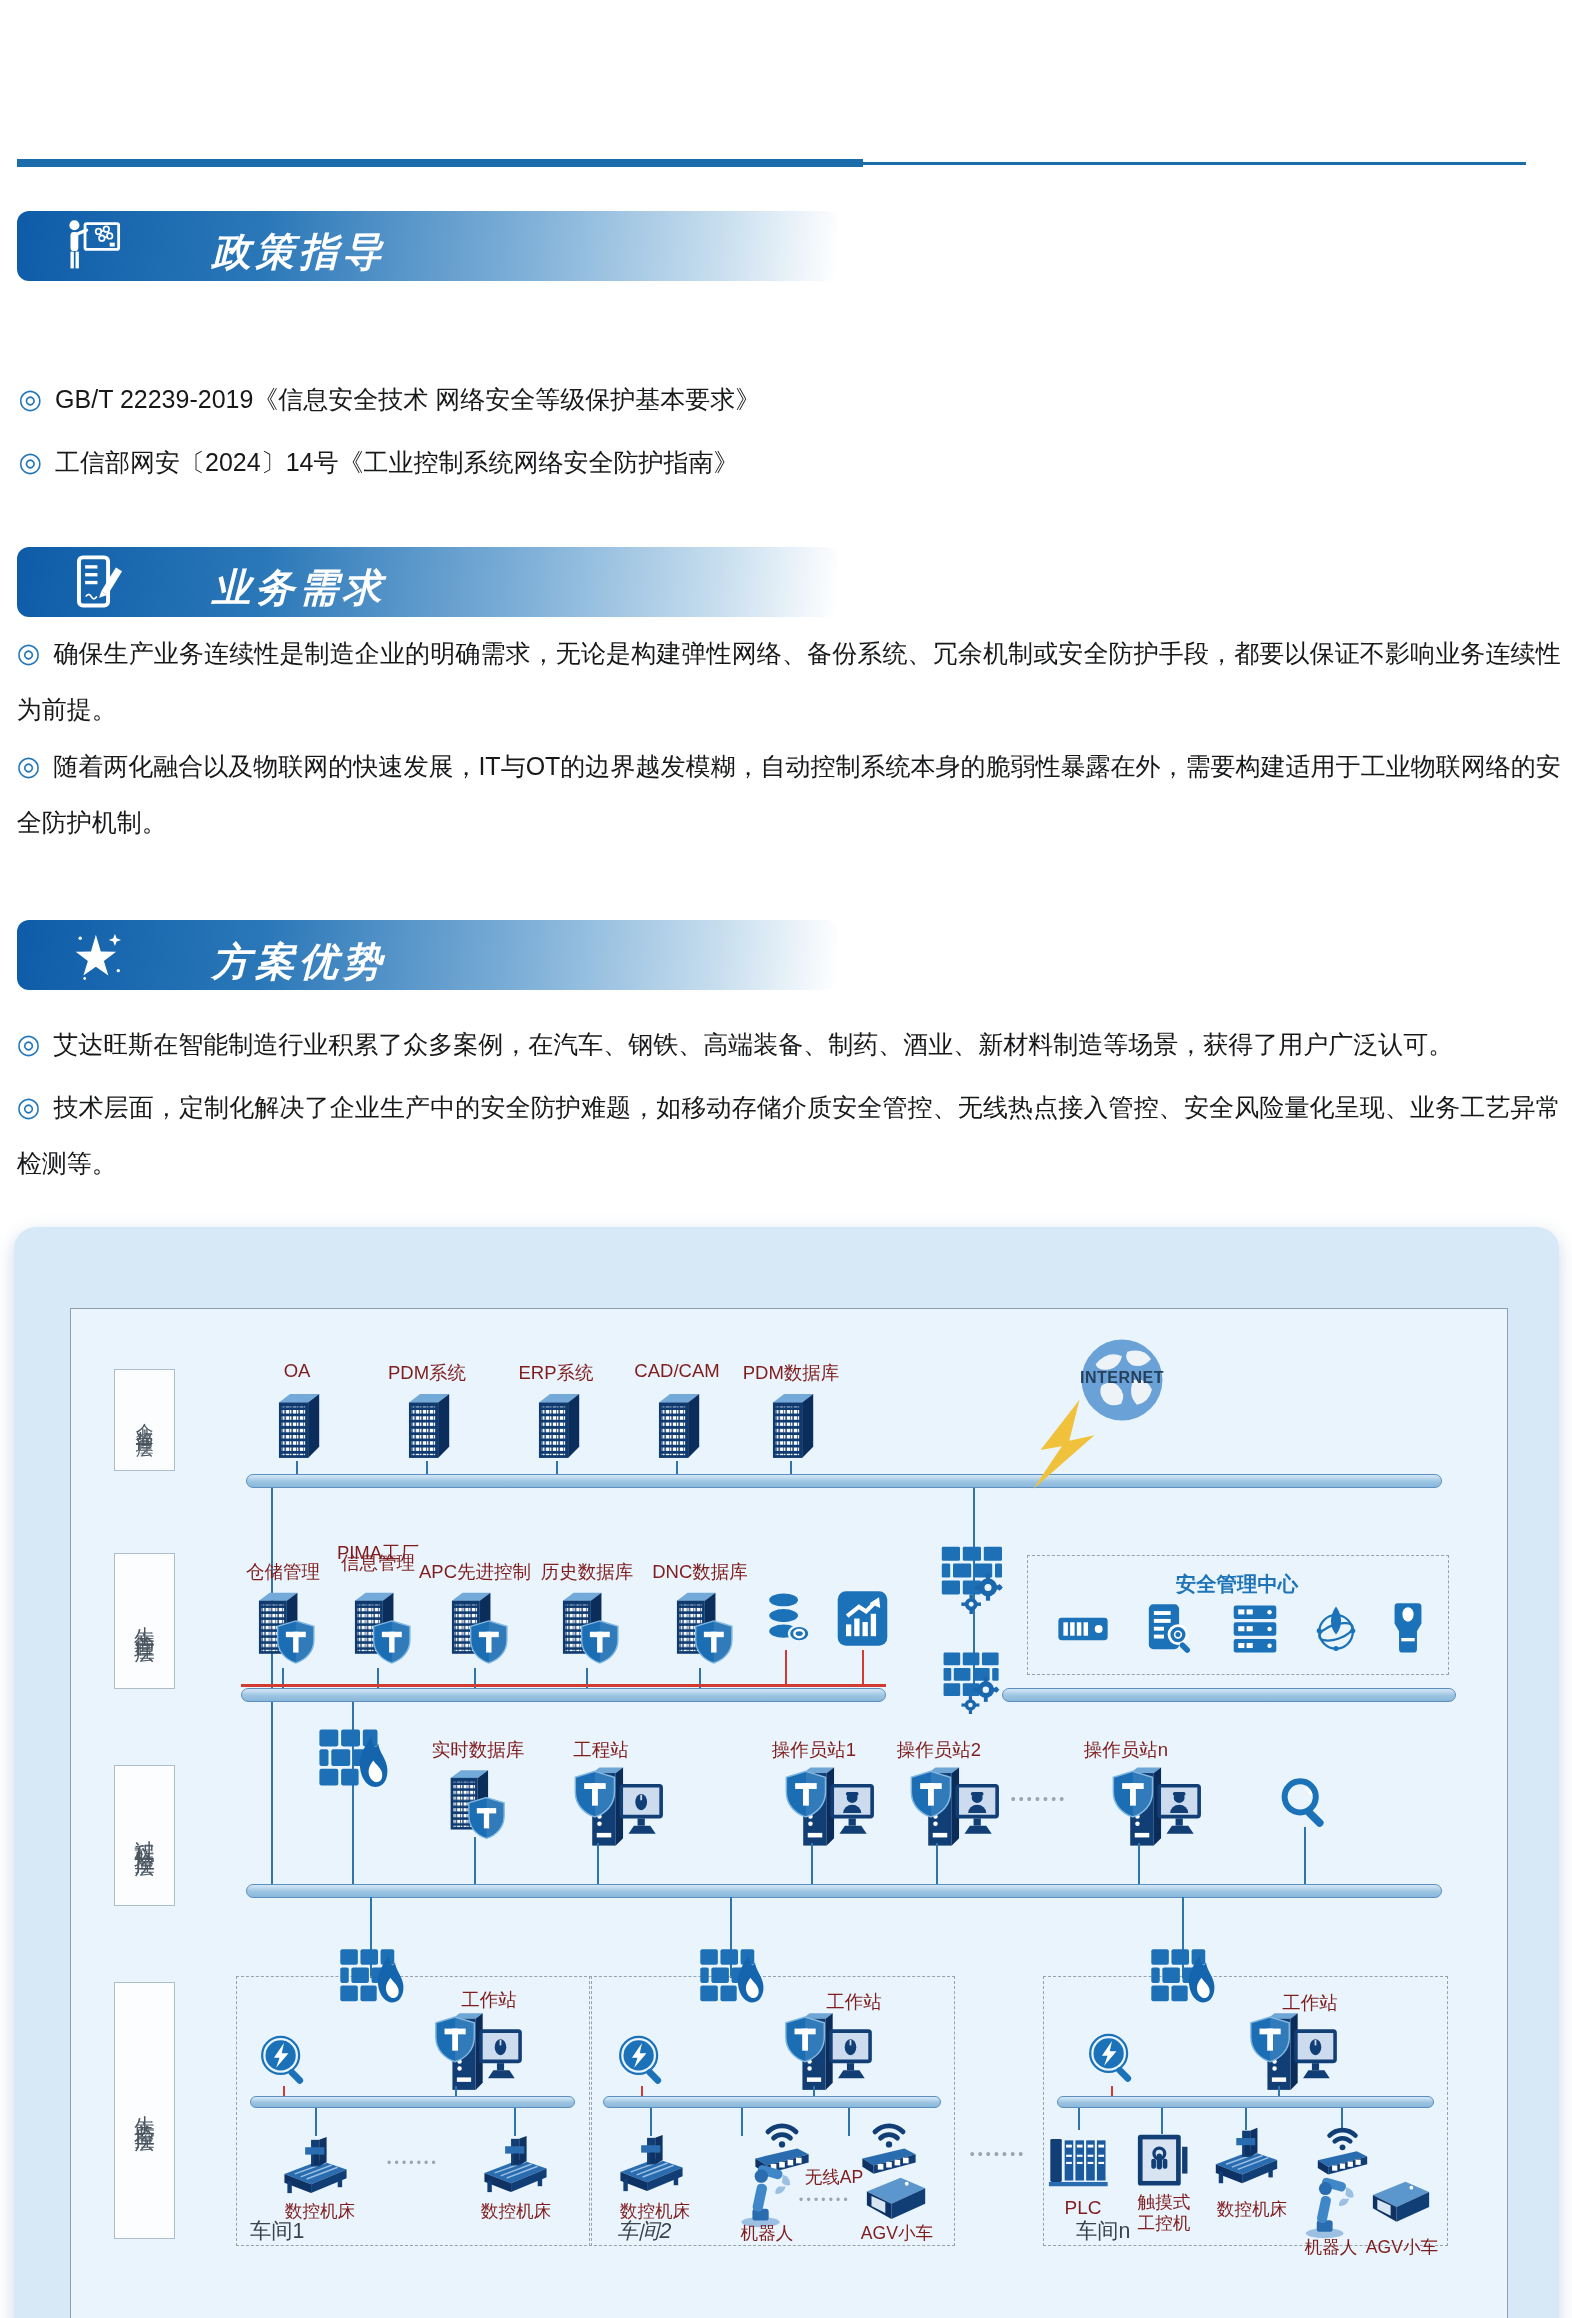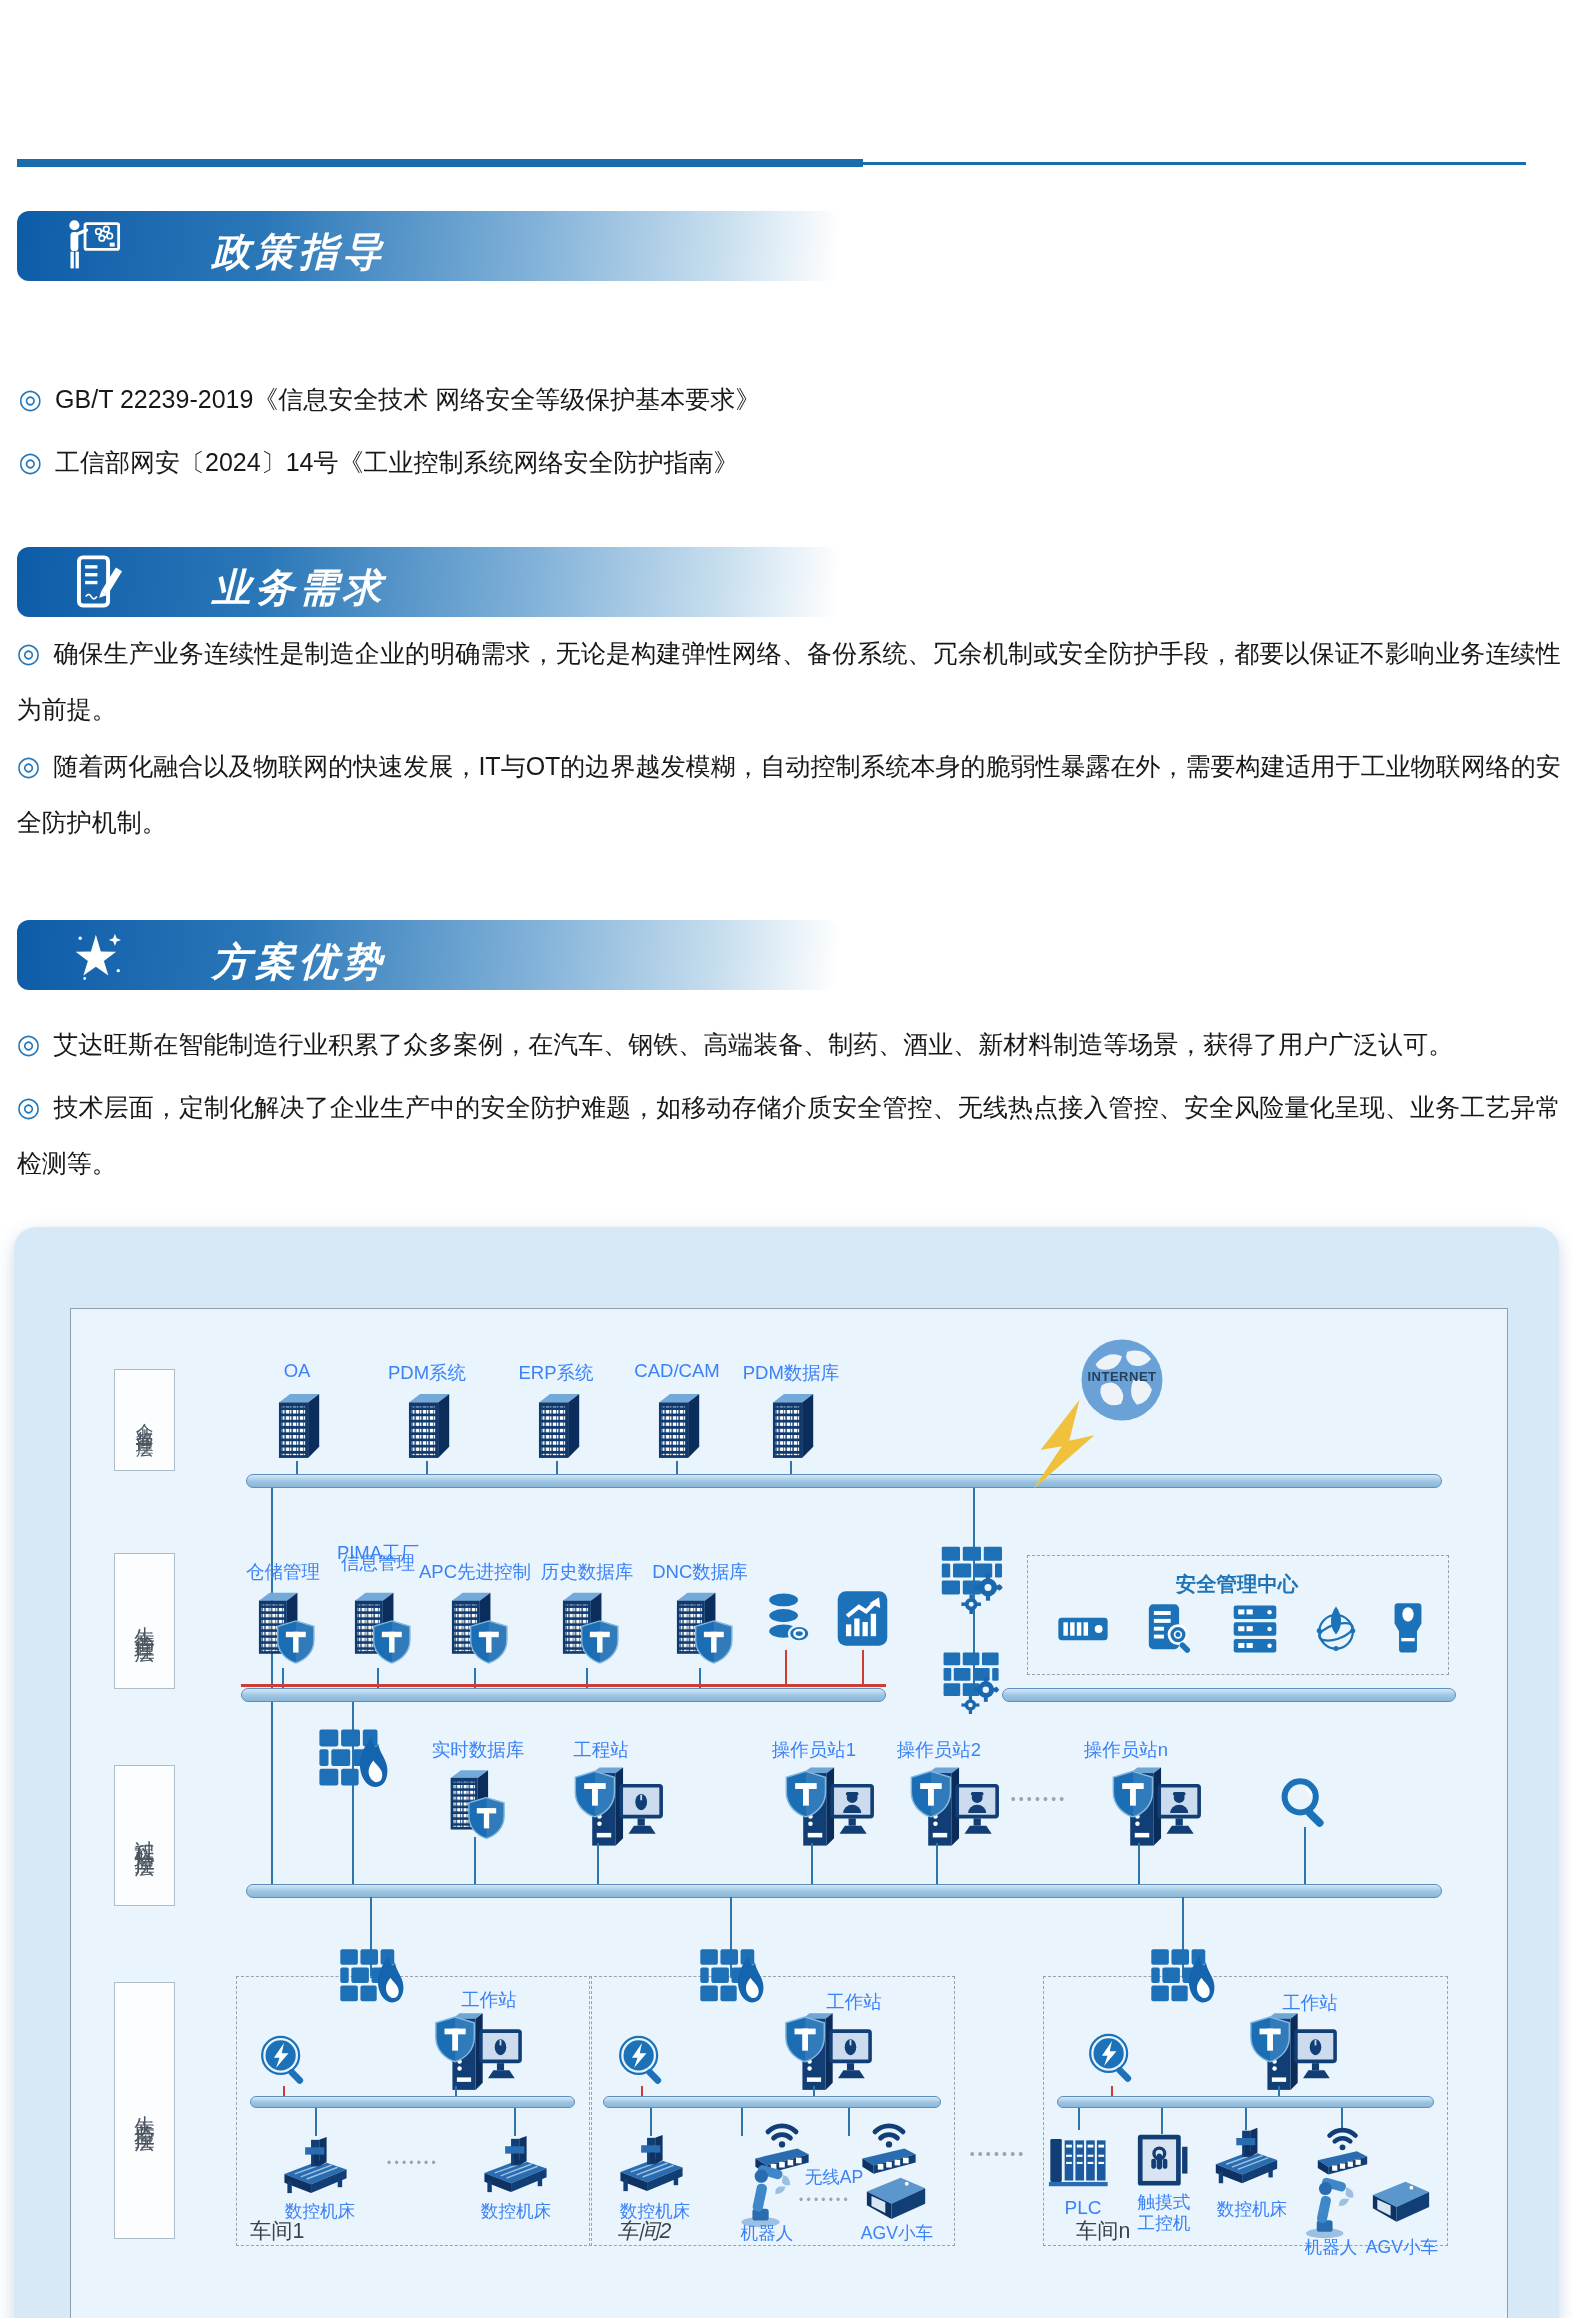--- a/index.html
+++ b/index.html
@@ -25,26 +25,26 @@
          background:#d7e9f6;box-shadow:0 6.5px 18.5px rgba(90,130,170,.30);}
   .inner{left:70px;top:1308px;width:1436px;height:1077px;background:#e9f4fc;border:1.4px solid #8fa0ac;}
   .layer{left:114px;width:59px;background:#fbfdff;border:0.9px solid #aebec9;
          display:flex;align-items:center;justify-content:center;
          writing-mode:vertical-rl;letter-spacing:4.6px;color:#4a5560;}
   .bus{height:14px;border-radius:7.4px;background:linear-gradient(#d6e8f6,#9cc4e2 55%,#8ab7da);
        border:0.9px solid #5b8fc0;box-sizing:border-box;}
   .vline{width:1.9px;background:#2e74ad;}
   .rvline{width:1.9px;background:#d23b31;}
   .rline{height:2.8px;background:#d23b31;}
-  .nl{font-size:18.5px;color:#3b82f6;white-space:nowrap;transform:translateX(-50%);text-align:center;}
+  .nl{font-size:18.5px;color:#7f1d1d;white-space:nowrap;transform:translateX(-50%);text-align:center;}
   .dots{font-size:14px;color:#9aa5ad;letter-spacing:3.2px;transform:translateX(-50%);white-space:nowrap;}
   .dashbox{border:1.9px dashed #97a2ab;}
   .smtitle{font-size:20.4px;color:#1f74b8;transform:translateX(-50%);white-space:nowrap;font-weight:600;}
   .wsname{font-size:21.3px;color:#39434c;white-space:nowrap;}
-  .inet{font-size:13px;font-weight:700;color:#24405c;transform:translateX(-50%);letter-spacing:0.5px;}
+  .inet{font-size:16px;font-weight:700;color:#24405c;transform:translateX(-50%);letter-spacing:0.5px;}
 </style>
 </head>
 <body>
 
 <svg width="0" height="0" style="position:absolute" aria-hidden="true">
 <defs>
 <pattern id="pw" x="0" y="0" width="10" height="9" patternUnits="userSpaceOnUse">
   <rect x="0" y="0" width="2" height="5" fill="#fff"></rect>
         <rect x="4" y="0" width="5" height="5" fill="#fff"></rect>
 </pattern>

